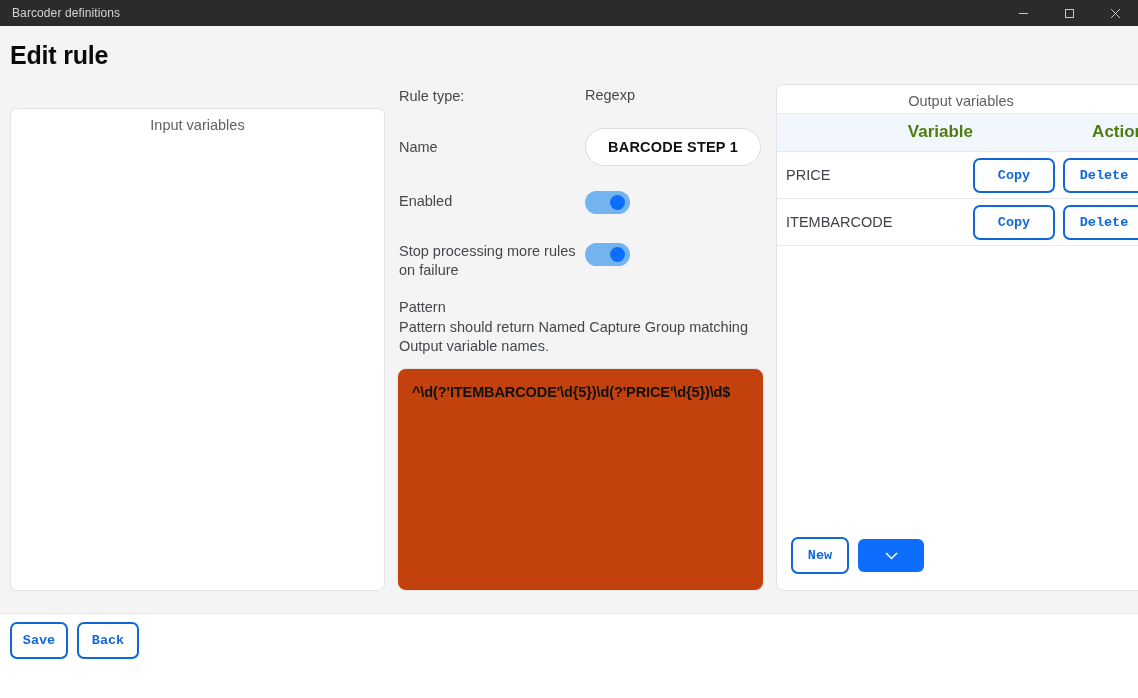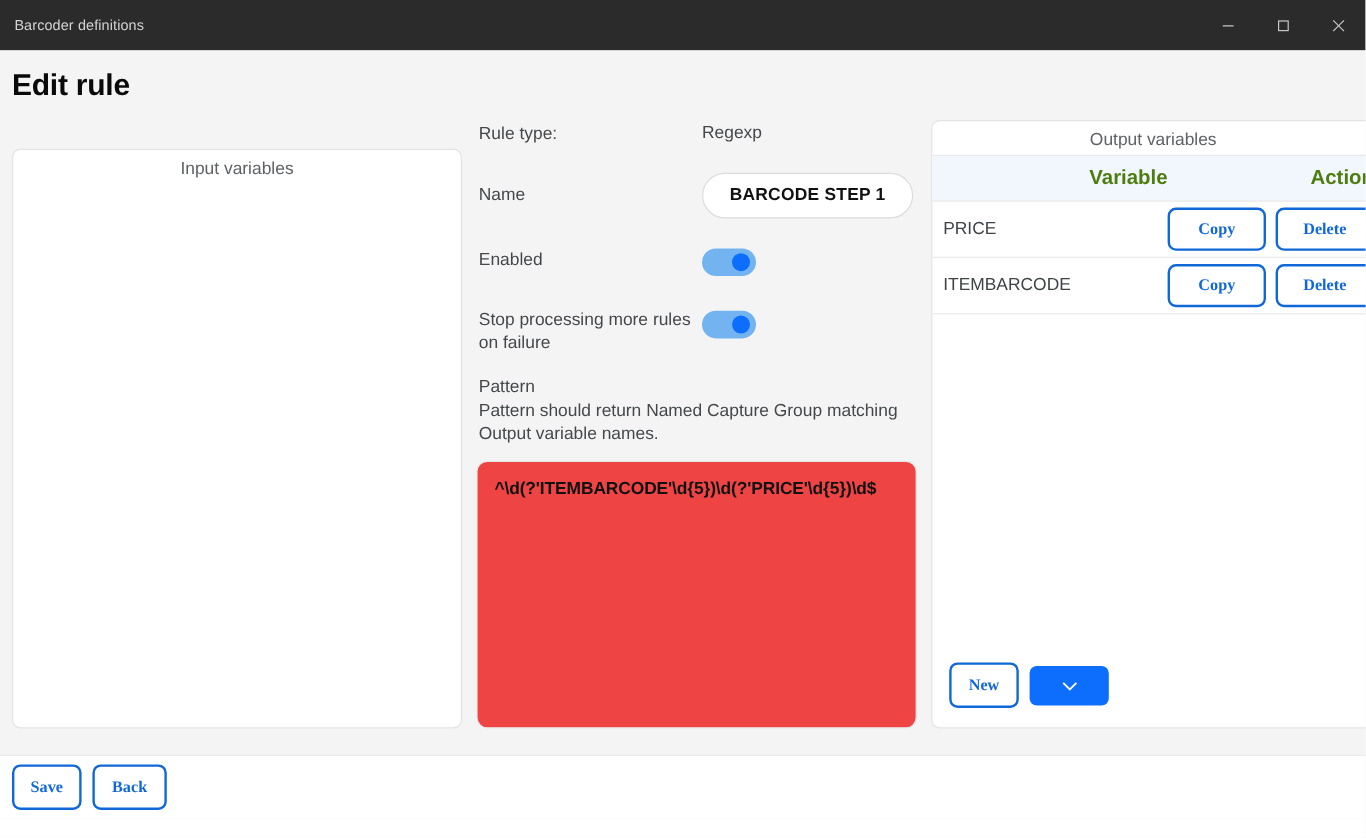--- a/index.html
+++ b/index.html
@@ -11,21 +11,21 @@
   }
 
   body {
     font-family: "Liberation Sans", sans-serif;
     background: #ffffff;
     color: #212529;
   }
 
   
   .titlebar {
-    height: 42px;
+    height: 26px;
     background: #2b2b2b;
     display: flex;
     align-items: center;
     justify-content: space-between;
     padding-left: 12px;
     user-select: none;
   }
   .titlebar-text {
     color: #d4d4d4;
     font-size: 12px;
@@ -194,21 +194,21 @@
     font-size: 14.5px;
     color: #44484c;
     line-height: 19.5px;
     padding-bottom: 11px;
   }
 
   .pattern-box {
     flex: 1;
     border: 1px solid #e6e6e6;
     border-radius: 9px;
-    background: #ef4444;
+    background: #c2410c;
     padding: 13px 14px;
     font-family: inherit;
     font-size: 14.5px;
     font-weight: bold;
     color: #111;
     line-height: 20px;
     resize: none;
     outline: none;
     margin-bottom: 22px;
     letter-spacing: -0.1px;
@@ -264,21 +264,21 @@
     display: flex;
     gap: 8px;
     align-items: center;
   }
 
   .btn-outline {
     background: #ffffff;
     border: 2px solid #1068d8;
     color: #1068d8;
     border-radius: 7px;
-    font-family: Liberation Serif, serif;
+    font-family: Liberation Mono, monospace;
     font-size: 13.5px;
     font-weight: bold;
     padding: 8px 0;
     cursor: pointer;
     text-align: center;
   }
   .btn-copy   { width: 82px; }
   .btn-delete { width: 82px; }
 
   .out-footer {

